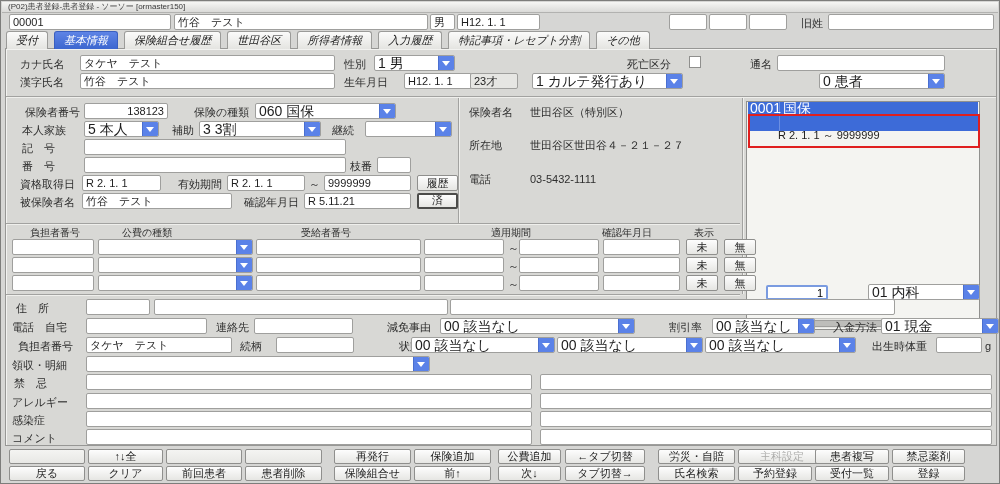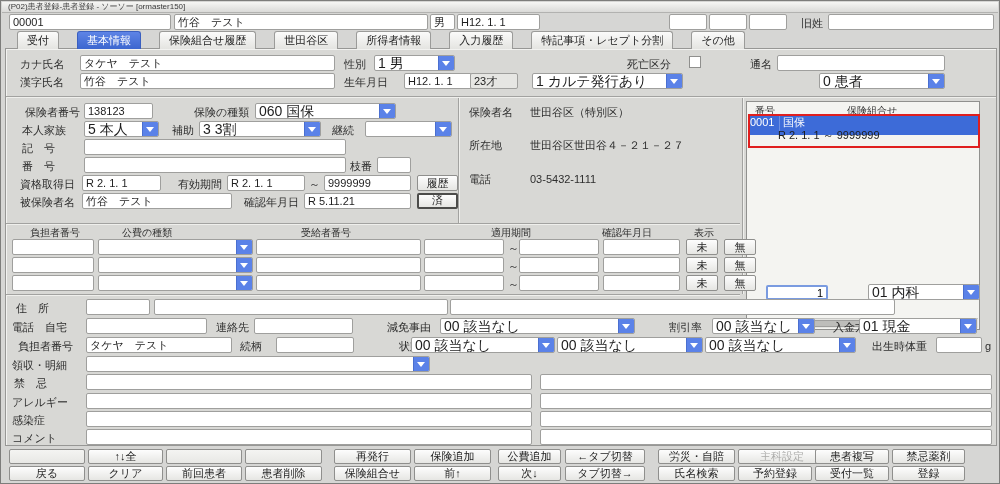--- a/index.html
+++ b/index.html
@@ -23,34 +23,34 @@
            border-left:1px solid #4a6fd0;border-radius:0 1px 1px 0;}
   .dd .arr::after{content:"";position:absolute;left:3px;top:5px;border:4px solid transparent;border-top:5px solid #fff;}
   .chk{position:absolute;width:12px;height:12px;background:#fff;border:1px solid #8f8f8d;box-sizing:border-box;}
   .btn{position:absolute;height:15px;background:linear-gradient(#fdfdfd,#e6e6e3);
        border:1px solid #8f8f8d;border-radius:2px;font-size:11px;line-height:13px;text-align:center;
        color:#1d1d1d;box-sizing:border-box;white-space:nowrap;overflow:hidden;cursor:default;}
   .btn.h16{height:16px;line-height:14px;}
   .btn.sumi{border:2px solid #4c4c4a;line-height:11px;}
   .btn.disabled{color:#aaaaa8;}
   .btn.blank{background:linear-gradient(#f4f4f2,#e8e8e5);}
-  .tabs{position:absolute;left:16px;top:30px;height:18px;display:flex;gap:18px;z-index:3;}
+  .tabs{position:absolute;left:5px;top:30px;height:18px;display:flex;gap:6px;z-index:3;font-style:italic;}
   .tab{height:17px;line-height:16px;padding:0 9px;font-size:11px;color:#1d1d1d;
        background:linear-gradient(#fbfbfa,#e4e4e1);border:1px solid #9b9b99;border-bottom:none;
        border-radius:3px 3px 0 0;white-space:nowrap;}
   .tab.active{background:linear-gradient(#5e84e6,#3c66cf);color:#fff;border-color:#3a5fc0;}
   .main{position:absolute;left:4px;top:47px;width:992px;height:398px;background:#d8d8d5;
         border:1px solid #979795;box-shadow:inset 1px 1px 0 #f2f2f0;box-sizing:border-box;}
   .hline{position:absolute;height:0;border-top:1px solid #a2a2a0;border-bottom:1px solid #efefec;}
   .vline{position:absolute;width:0;border-left:1px solid #a2a2a0;border-right:1px solid #efefec;}
   .listbox{position:absolute;left:740px;top:52px;width:234px;height:229px;background:#f4f4f1;
            border:1px solid #90908e;box-sizing:border-box;}
   .lh{position:absolute;top:2px;font-size:10px;color:#2e2e2e;}
-  .selrow{position:absolute;left:1px;top:14px;width:230px;height:19px;background:#3d6bd8;color:#fff;
-          font-size:11px;line-height:13px;display:flex;}
+  .selrow{position:absolute;left:1px;top:0;width:230px;height:29px;background:#3d6bd8;color:#fff;
+          font-size:14px;line-height:13px;display:flex;}
   .selrow .no{width:29px;padding-left:2px;border-right:1px solid #6c8fe2;}
   .selrow .nm{padding-left:3px;}
   .perrow{position:absolute;left:1px;top:27px;width:230px;height:13px;font-size:11px;line-height:13px;
           color:#1d1d1d;padding-left:30px;box-sizing:border-box;}
   .redbox{position:absolute;left:1px;top:12px;width:228px;height:30px;border:2px solid #e01f1f;}
   .hscroll{position:absolute;left:1px;bottom:1px;width:230px;height:9px;background:#e4e4e1;border-top:1px solid #c6c6c3;}
   .hthumb{position:absolute;left:10px;top:1px;width:190px;height:7px;background:#bdbdba;border:1px solid #9f9f9d;box-sizing:border-box;}
   .sarr{position:absolute;top:1px;width:9px;height:7px;font-size:6px;line-height:7px;text-align:center;color:#555;}
   .cnt{position:absolute;height:15px;background:#fff;border:2px solid #7a9be0;border-radius:2px;
        font-size:11px;text-align:right;padding:0 3px;box-sizing:border-box;outline:none;
@@ -112,21 +112,21 @@
     <div class="dd" style="left:813px;top:24px;width:126px">
       <span class="val">0 患者</span>
         <span class="arr"></span>
     </div>
 
     <div class="hline" style="left:0;top:47px;width:990px"></div>
     <div class="vline" style="left:452px;top:49px;height:125px"></div>
     <div class="vline" style="left:736px;top:49px;height:196px"></div>
 
     <span class="lbl" style="left:19px;top:57px">保険者番号</span>
-    <input class="inp" style="left: 78px; top: 54px; width: 69px;" value="138123">
+    <input class="inp" style="left: 78px; top: 54px; width: 84px; text-align: right;" value="138123">
     <span class="lbl" style="left:188px;top:57px">保険の種類</span>
     <div class="dd" style="left:249px;top:54px;width:141px">
       <span class="val">060 国保</span>
         <span class="arr"></span>
     </div>
     <span class="lbl" style="left:16px;top:75px">本人家族</span>
     <div class="dd" style="left:78px;top:72px;width:75px">
       <span class="val">5 本人</span>
         <span class="arr"></span>
     </div>
@@ -250,21 +250,21 @@
     <div class="dd" style="left:434px;top:269px;width:195px">
       <span class="val">00 該当なし</span>
         <span class="arr"></span>
     </div>
     <span class="lbl" style="left:663px;top:272px">割引率</span>
     <div class="dd" style="left:706px;top:269px;width:103px">
       <span class="val">00 該当なし</span>
         <span class="arr"></span>
     </div>
     <span class="lbl" style="left:827px;top:272px">入金方法</span>
-    <div class="dd" style="left:853px;top:269px;width:118px">
+    <div class="dd" style="left:875px;top:269px;width:118px">
       <span class="val">01 現金</span>
         <span class="arr"></span>
     </div>
 
     <span class="lbl" style="left:12px;top:291px">負担者番号</span>
     <input class="inp" style="left: 80px; top: 288px; width: 146px;" value="タケヤ　テスト">
     <span class="lbl" style="left:234px;top:291px">続柄</span>
     <input class="inp" style="left: 270px; top: 288px; width: 78px;" value="">
     <span class="lbl" style="left:393px;top:291px">状態</span>
     <div class="dd" style="left:405px;top:288px;width:144px">

